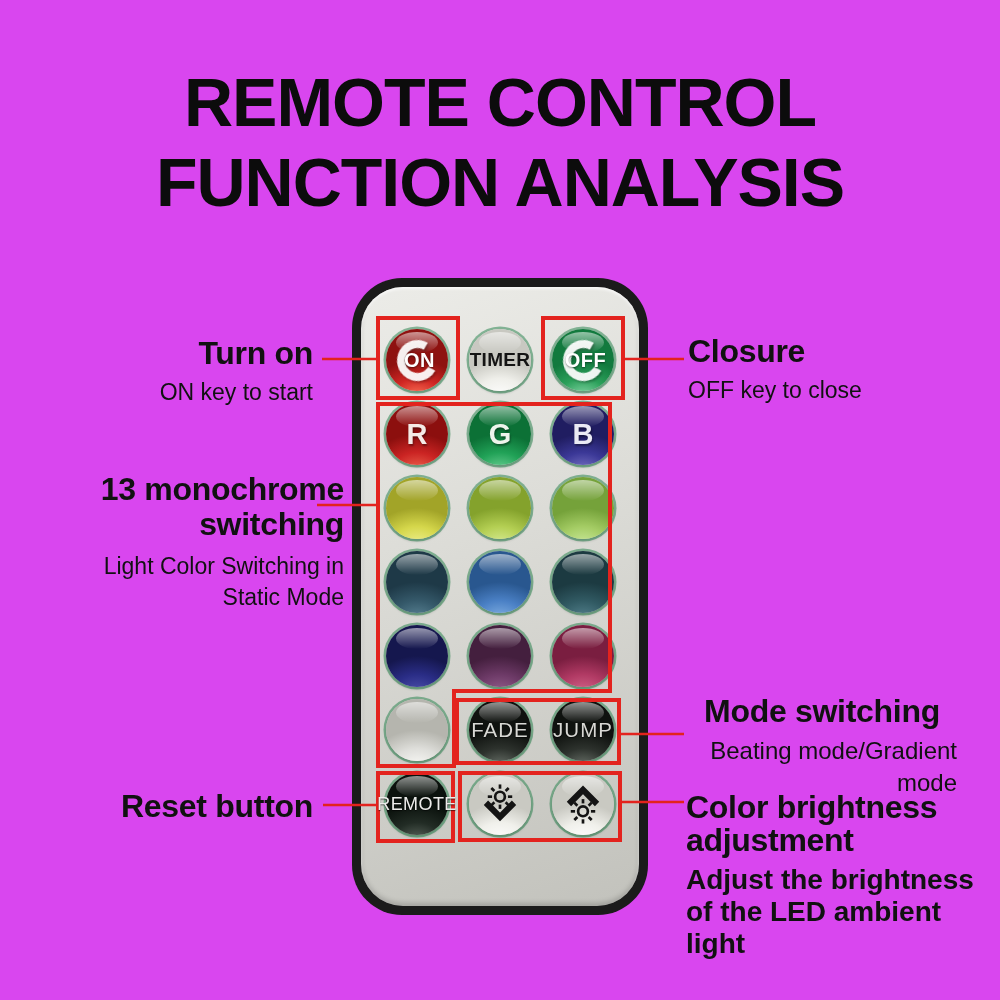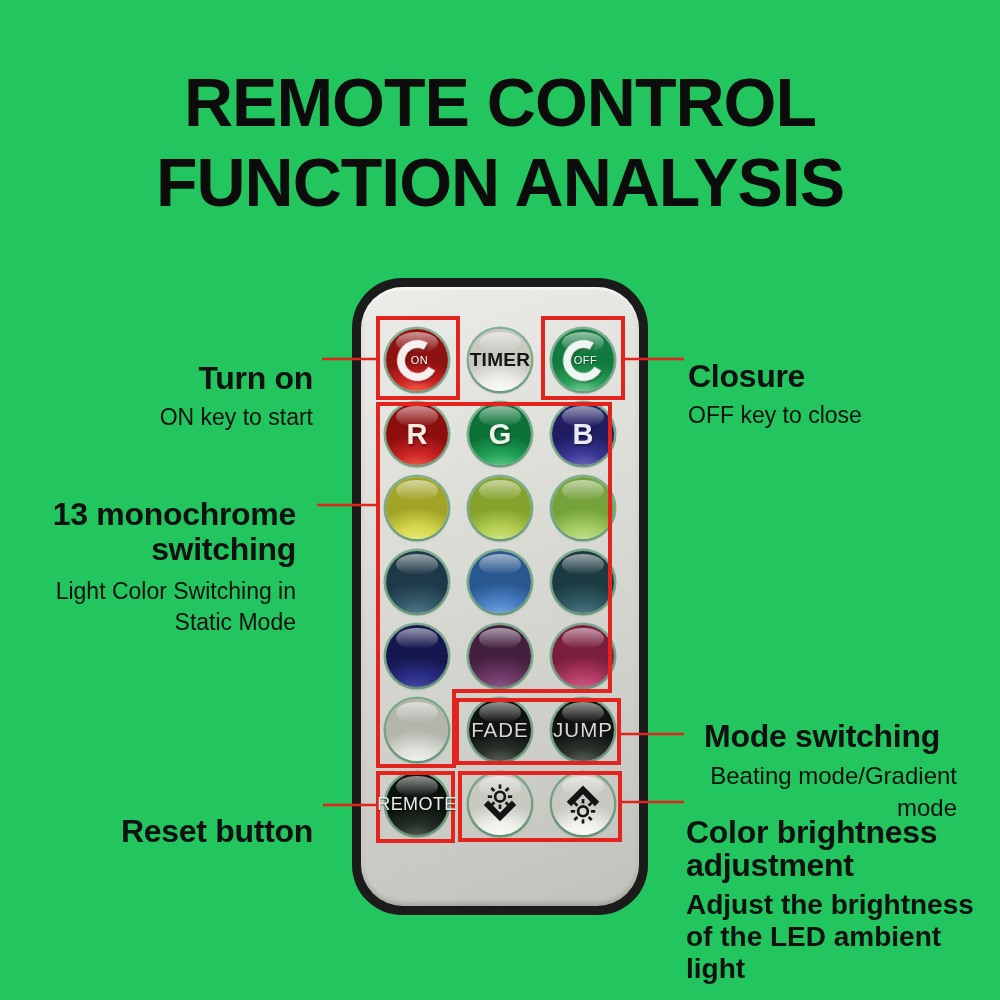--- a/index.html
+++ b/index.html
@@ -1,33 +1,33 @@
 <!DOCTYPE html>
 <html><head>
 <meta charset="utf-8">
 <style>
   html,body{margin:0;padding:0;background:#fff;}
-  .page{position:relative;width:1000px;height:1000px;background:#22c55e;overflow:hidden;
+  .page{position:relative;width:1000px;height:1000px;background:#d946ef;overflow:hidden;
         font-family:"Liberation Sans", sans-serif;color:#111;}
 
   
   .title{position:absolute;left:0;right:0;top:62px;text-align:center;
          font-size:68px;font-weight:bold;line-height:80px;letter-spacing:-1px;color:#0c0c0c;}
 
   
-  .ann{position:absolute;margin-top:25px;}
+  .ann{position:absolute;}
   .ann .h{font-weight:bold;font-size:32px;line-height:35px;letter-spacing:-0.3px;}
   .ann .s{font-size:23px;line-height:30px;margin-top:6px;}
   .ann.right-col{text-align:left;}
   .ann.left-col{text-align:right;}
   .ann-turn-on{right:687px;top:336px;}
   .ann-turn-on .s{white-space:nowrap;}
   .ann-closure{left:688px;top:334px;}
   .ann-closure .s{white-space:nowrap;}
-  .ann-monochrome{right:704px;top:472px;width:265px;}
+  .ann-monochrome{right:656px;top:472px;width:265px;}
   .ann-monochrome .s{margin-top:9px;line-height:31px;}
   .ann-mode{left:687px;top:694px;}
   .ann-mode .h{white-space:nowrap;text-align:center;}
   .ann-mode .s{width:270px;font-size:24px;line-height:32px;text-align:right;}
   .ann-reset{right:687px;top:789px;}
   .ann-brightness{left:686px;top:791px;}
   .ann-brightness .h{width:280px;line-height:33px;}
   .ann-brightness .s{width:308px;font-size:28px;line-height:32px;margin-top:7px;font-weight:bold;}
 
   
@@ -46,21 +46,21 @@
        box-shadow:0 0 0 2.5px rgba(47,135,83,.55), 0 2px 3px rgba(0,0,0,.28);}
   .btn::after{content:"";position:absolute;left:16%;top:5%;width:68%;height:34%;border-radius:50%;
        background:linear-gradient(rgba(255,255,255,.55),rgba(255,255,255,0));}
   .blabel{position:absolute;left:50%;top:50%;transform:translate(-50%,-50%);
        color:var(--txt,#fff);z-index:2;}
   .b-timer .blabel{font-size:19px;font-weight:bold;letter-spacing:.3px;}
   .b-rgb .blabel{font-size:29px;font-weight:bold;text-shadow:1px 2px 2px rgba(0,0,0,.35);}
   .b-mode .blabel{font-size:20.5px;letter-spacing:1px;text-shadow:0 1px 1px rgba(0,0,0,.6);}
   .b-reset .blabel{font-size:18px;letter-spacing:.4px;text-shadow:0 1px 1px rgba(0,0,0,.6);}
   .lbl-onoff{position:absolute;left:54%;top:50%;transform:translate(-50%,-50%);
-       font-size:11px;font-weight:normal;color:var(--txt,#fff);letter-spacing:.5px;
+       font-size:20px;font-weight:bold;color:var(--txt,#fff);letter-spacing:.5px;
        text-shadow:0 1px 2px rgba(0,0,0,.45);z-index:3;}
   .cring{position:absolute;left:50%;top:50%;width:41px;height:41px;margin:-20.5px 0 0 -20.5px;
        box-sizing:border-box;border:8px solid rgba(255,255,255,.93);border-right-color:transparent;
        border-radius:50%;transform:rotate(-15deg);
        filter:drop-shadow(1px 2px 1px rgba(0,0,0,.28));z-index:1;}
   .bicon{position:absolute;left:50%;top:50%;width:44px;height:44px;margin:-22px 0 0 -22px;z-index:2;}
   .bicon .stk{stroke:#141414;fill:none;}
 
   
   .overlay{position:absolute;left:0;top:0;pointer-events:none;}

